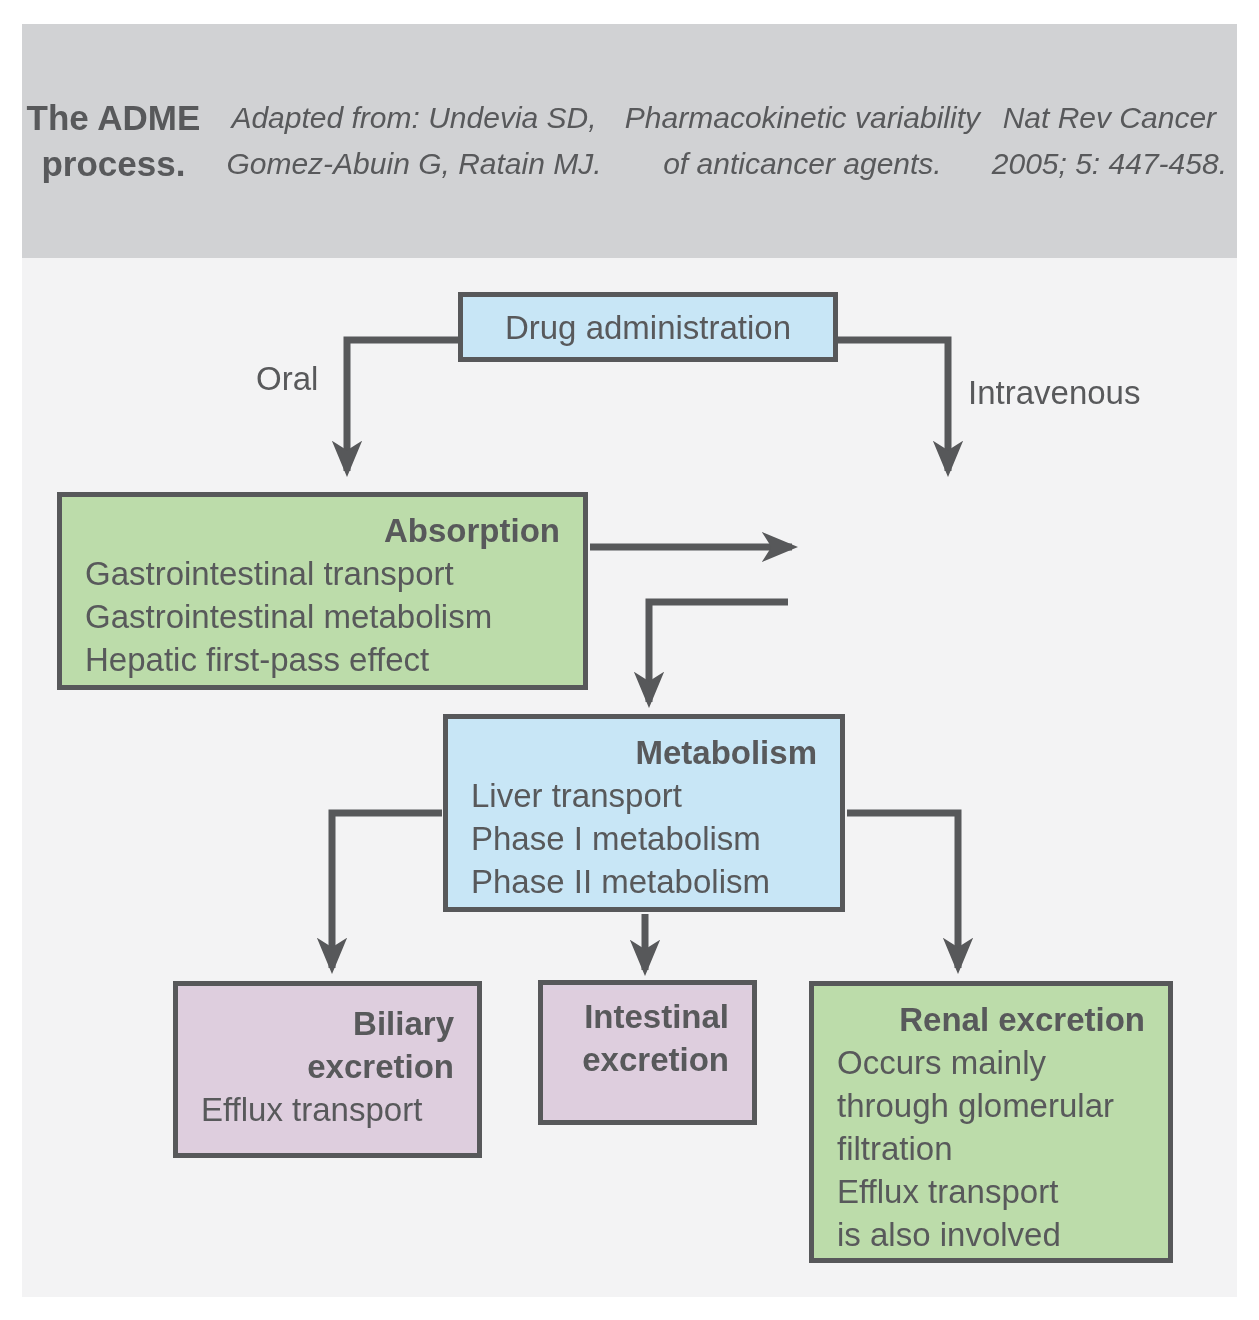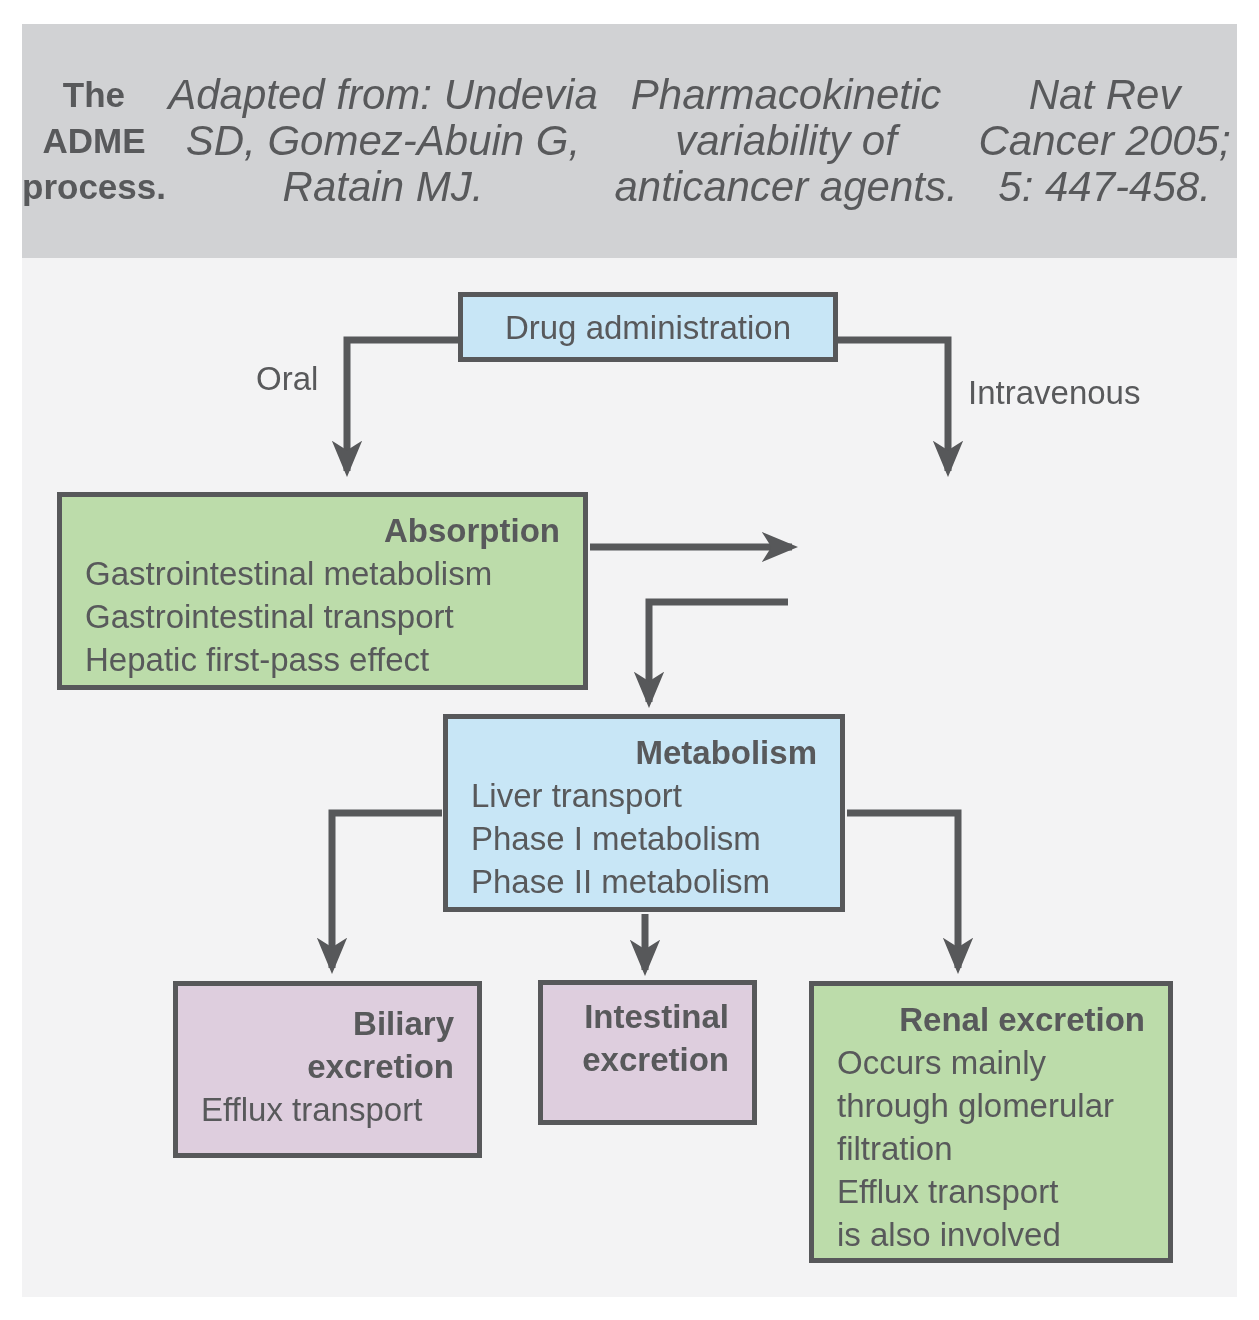--- a/index.html
+++ b/index.html
@@ -11,21 +11,21 @@
   html,body{width:1259px; height:1320px; background:#ffffff; overflow:hidden;}
   body{font-family:"Liberation Sans", sans-serif; color:var(--text); position:relative;}
 
   .header{
     position:absolute; left:22px; top:24px; width:1215px; height:234px;
     background:var(--header-bg);
     display:flex; align-items:center; justify-content:center;
     text-align:center; line-height:46px;
   }
   .header .title{font-size:35px; font-weight:bold;}
-  .header .cite{font-size:42px; font-style:italic;}
+  .header .cite{font-size:30px; font-style:italic;}
 
   .main{
     position:absolute; left:22px; top:258px; width:1215px; height:1039px;
     background:var(--canvas-bg);
   }
   .edges{position:absolute; left:0; top:0; width:1215px; height:1039px;}
   .edges path{stroke:var(--stroke); stroke-width:7px; fill:none;}
   .edges .head{fill:var(--stroke); stroke:none;}
 
   .node{
@@ -77,22 +77,22 @@
 
   <div class="edge-label label-oral">Oral</div>
   <div class="edge-label label-iv">Intravenous</div>
 
   <div class="node node-drug">
     <span>Drug administration</span>
   </div>
 
   <div class="node node-absorption">
     <div class="t">Absorption</div>
+    <div>Gastrointestinal transport</div>
     <div>Gastrointestinal metabolism</div>
-    <div>Gastrointestinal transport</div>
     <div>Hepatic first-pass effect</div>
   </div>
 
 
   <div class="node node-metabolism">
     <div class="t">Metabolism</div>
     <div>Liver transport</div>
     <div>Phase I metabolism</div>
     <div>Phase II metabolism</div>
   </div>

